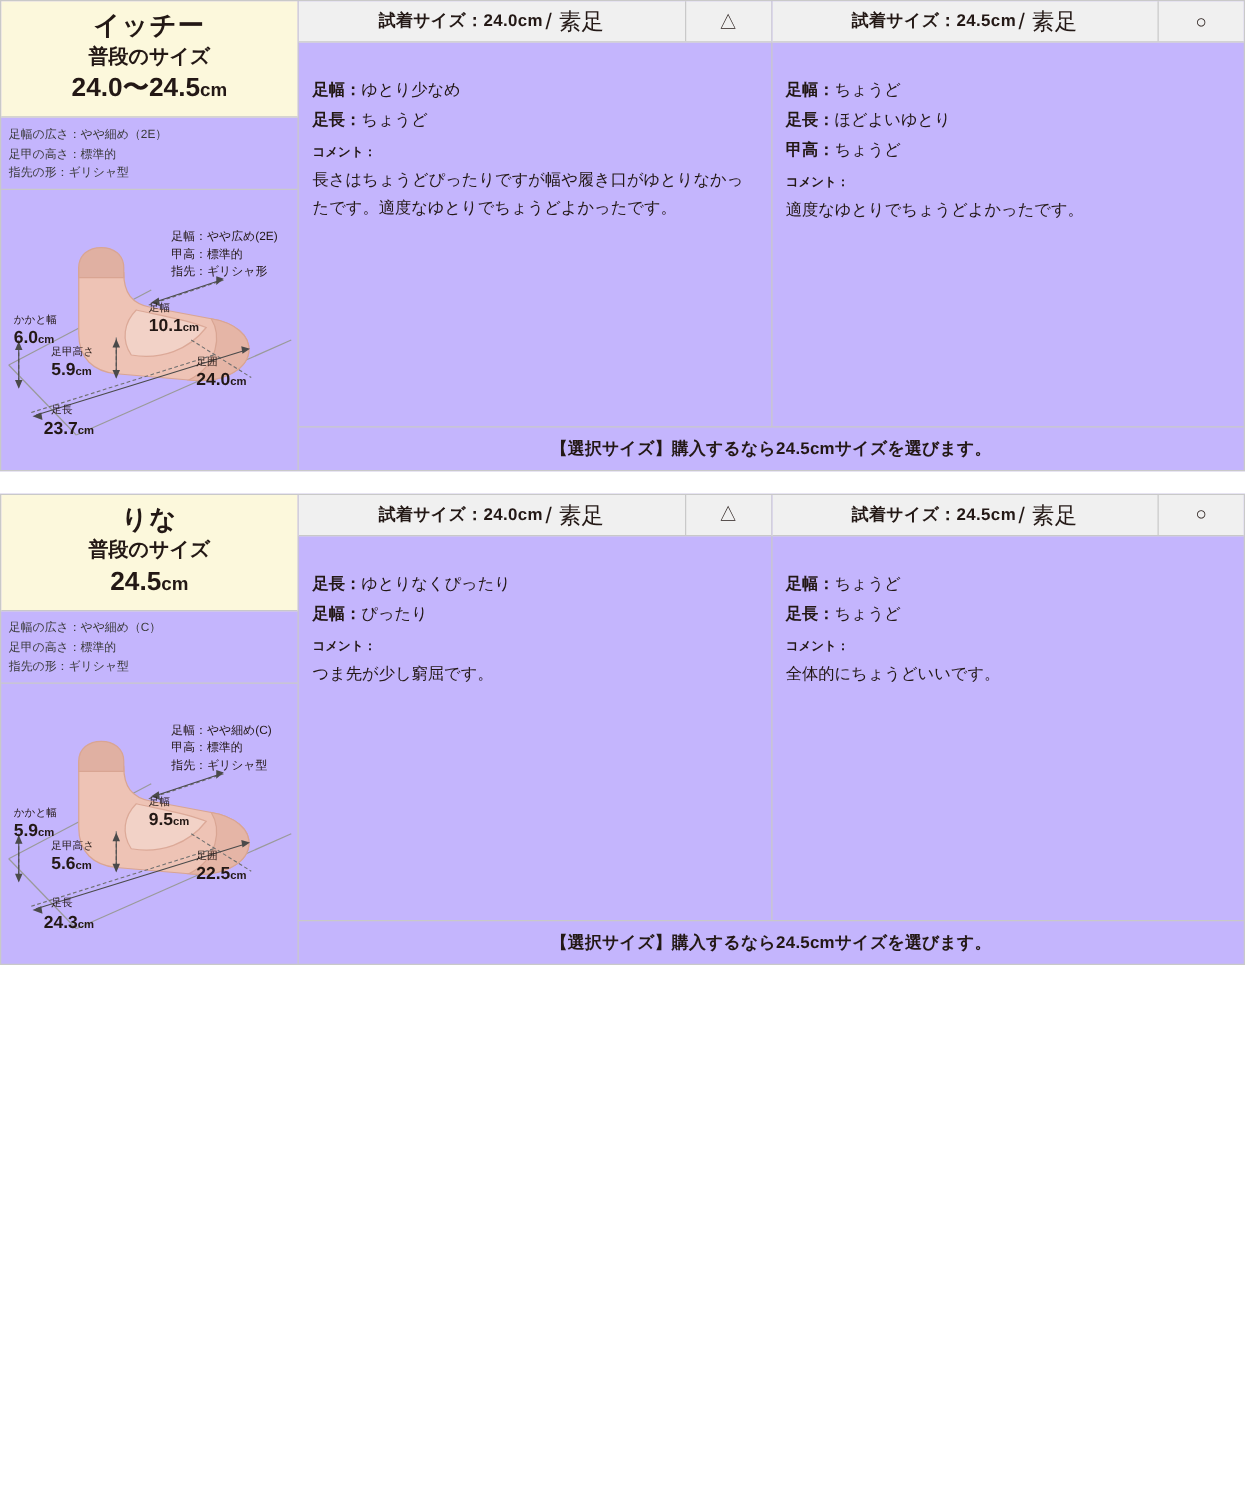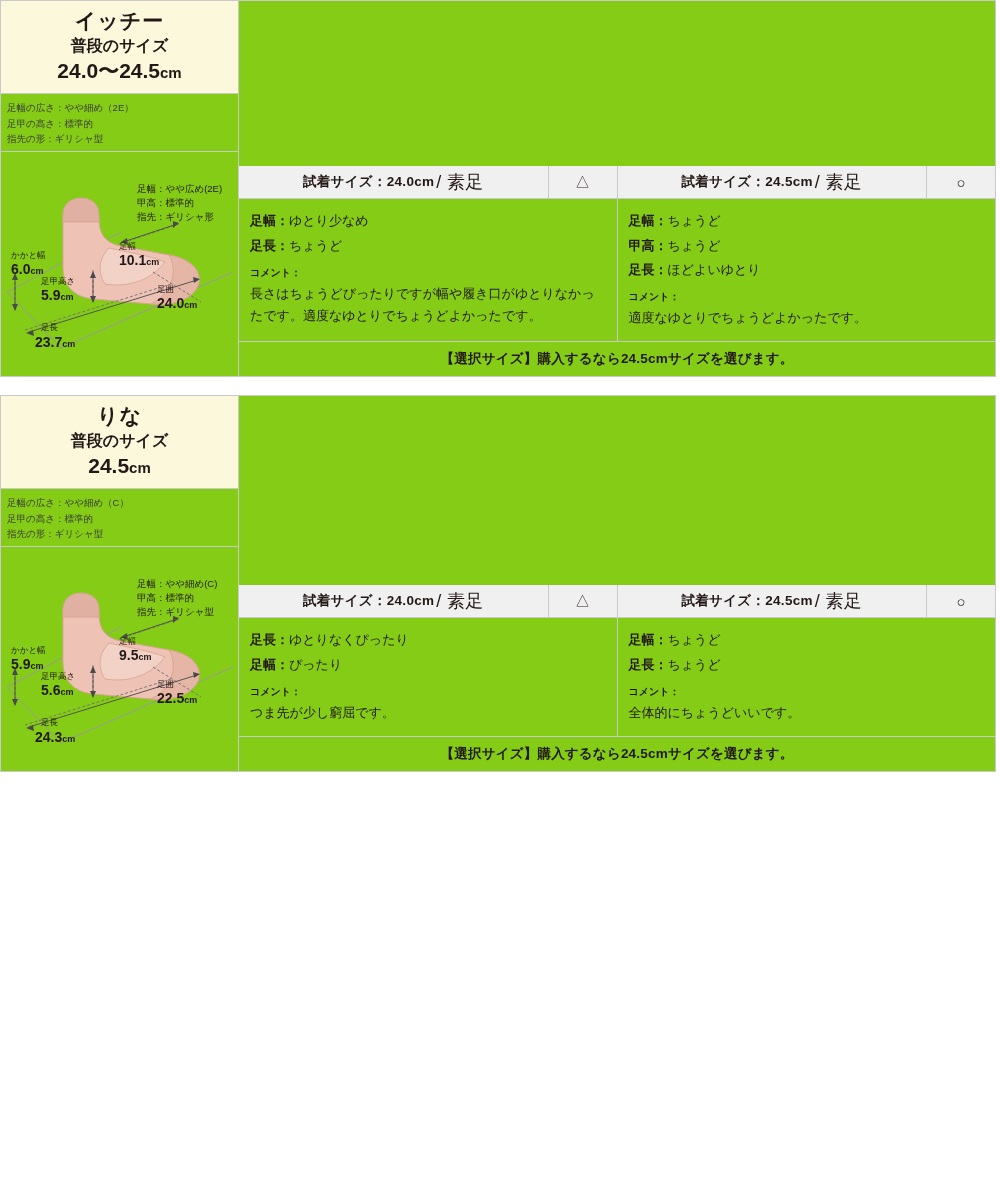--- a/index.html
+++ b/index.html
@@ -19,22 +19,21 @@
     position: relative;
   }
 
   
   .review-block {
     width: 996px;
     margin: 0 0 18px 0;
     border: 1px solid #c9c9c9;
     box-sizing: border-box;
     display: flex;
-    background: #84cc16;
-    align-items: flex-end;
+    background: #c4b5fd;
   }
 
   
   .profile {
     width: 238px;
     box-sizing: border-box;
     border-right: 1px solid #c9c9c9;
     display: flex;
     flex-direction: column;
   }
@@ -129,20 +128,21 @@
     border-left: 1px solid #c9c9c9;
     display: flex;
     align-items: center;
     justify-content: center;
     font-size: 15px;
     color: #231815;
   }
   .trial-body {
     padding: 10px 11px 12px 11px;
     flex: 1;
+    margin-top: 16px;
   }
   .line {
     font-size: 13px;
     line-height: 1.85;
     color: #231815;
   }
   .line .lbl { font-weight: bold; }
   .comment-label {
     font-size: 10px;
     font-weight: bold;
@@ -287,24 +287,24 @@
               <span>試着サイズ：24.5cm</span>
               <span class="light">/ 素足</span>
             </div>
             <div class="trial-rating">○</div>
           </div>
           <div class="trial-body">
             <div class="line">
               <span class="lbl">足幅：</span><span>ちょうど</span>
             </div>
             <div class="line">
+              <span class="lbl">足長：</span><span>ほどよいゆとり</span>
+            </div>
+            <div class="line">
               <span class="lbl">甲高：</span><span>ちょうど</span>
-            </div>
-            <div class="line">
-              <span class="lbl">足長：</span><span>ほどよいゆとり</span>
             </div>
             <div class="comment-label">コメント：</div>
             <div class="comment-text">適度なゆとりでちょうどよかったです。</div>
           </div>
         </div>
 
       </div>
       <div class="selected-row">【選択サイズ】購入するなら24.5cmサイズを選びます。</div>
     </div>
   </div>

